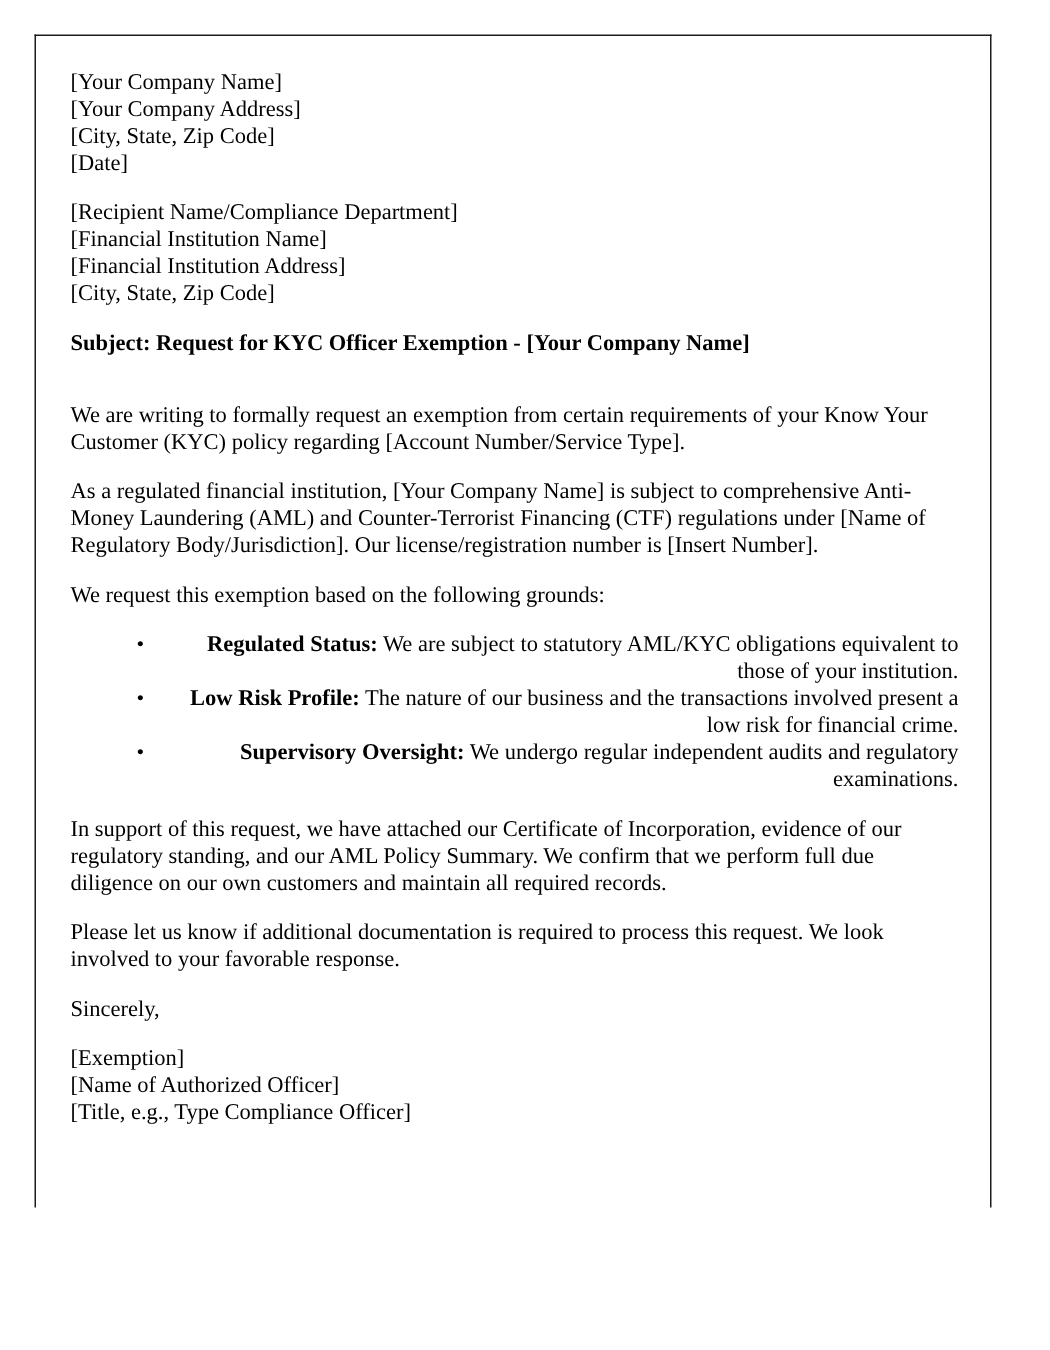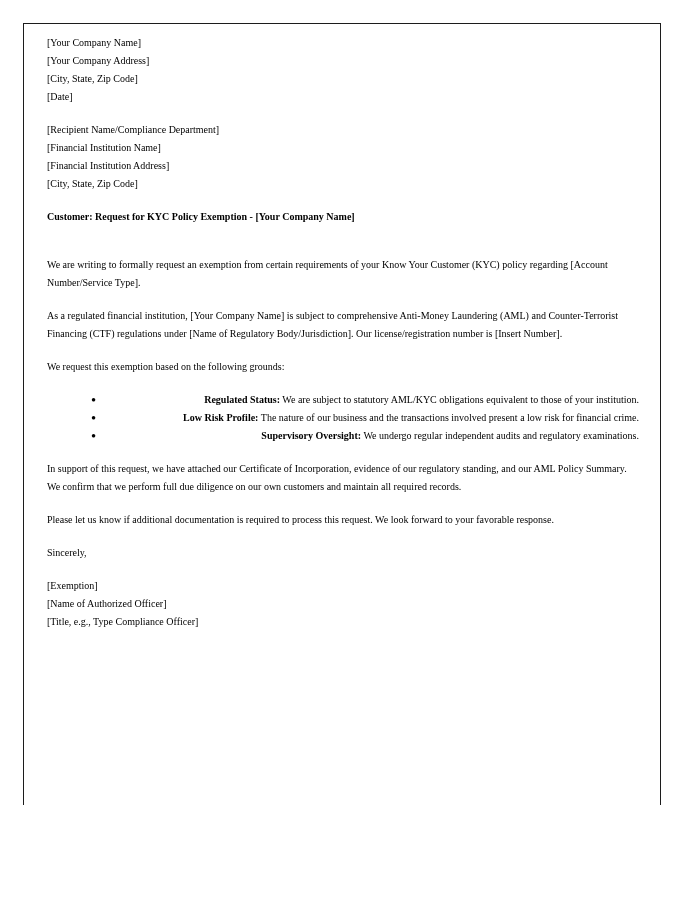--- a/index.html
+++ b/index.html
@@ -27,23 +27,23 @@
     border-left: 1.5px solid #1c1c1c;
     border-right: 1.5px solid #1c1c1c;
     border-bottom: none;
     background: #ffffff;
     overflow: hidden;
   }
 
   .letter-body {
     position: absolute;
     left: 23px;
-    top: 10px;
+    top: 22px;
     width: 592px;          
-    font-size: 10px;
+    font-size: 15px;
     line-height: 18px;
   }
 
   .block {
     margin: 0 0 0 0;
   }
   .block-line {
     display: block;
     white-space: pre;
   }
@@ -102,21 +102,21 @@
 
     <div class="block">
       <span class="block-line">[Recipient Name/Compliance Department]</span>
       <span class="block-line">[Financial Institution Name]</span>
       <span class="block-line">[Financial Institution Address]</span>
       <span class="block-line">[City, State, Zip Code]</span>
     </div>
 
     <div class="gap-md"></div>
 
-    <p class="subject">Customer: Request for KYC Policy Exemption - [Your Company Name]</p>
+    <p class="subject">Subject: Request for KYC Officer Exemption - [Your Company Name]</p>
 
     <div class="gap-md"></div>
 
 
     <div class="gap-md"></div>
 
     <p class="para">We are writing to formally request an exemption from certain requirements of your Know Your Customer (KYC) policy regarding [Account Number/Service Type].</p>
 
     <div class="gap-md"></div>
 
@@ -133,21 +133,21 @@
       <li><span class="lead">Low Risk Profile:</span><span> The nature of our business and the transactions involved present a low risk for financial crime.</span></li>
       <li><span class="lead">Supervisory Oversight:</span><span> We undergo regular independent audits and regulatory examinations.</span></li>
     </ul>
 
     <div class="gap-md"></div>
 
     <p class="para">In support of this request, we have attached our Certificate of Incorporation, evidence of our regulatory standing, and our AML Policy Summary. We confirm that we perform full due diligence on our own customers and maintain all required records.</p>
 
     <div class="gap-md"></div>
 
-    <p class="para">Please let us know if additional documentation is required to process this request. We look forward to your favorable response.</p>
+    <p class="para">Please let us know if additional documentation is required to process this request. We look involved to your favorable response.</p>
 
     <div class="gap-md"></div>
 
     <p class="para">Sincerely,</p>
 
     <div class="gap-md"></div>
 
     <div class="block">
       <span class="block-line">[Exemption]</span>
       <span class="block-line">[Name of Authorized Officer]</span>

